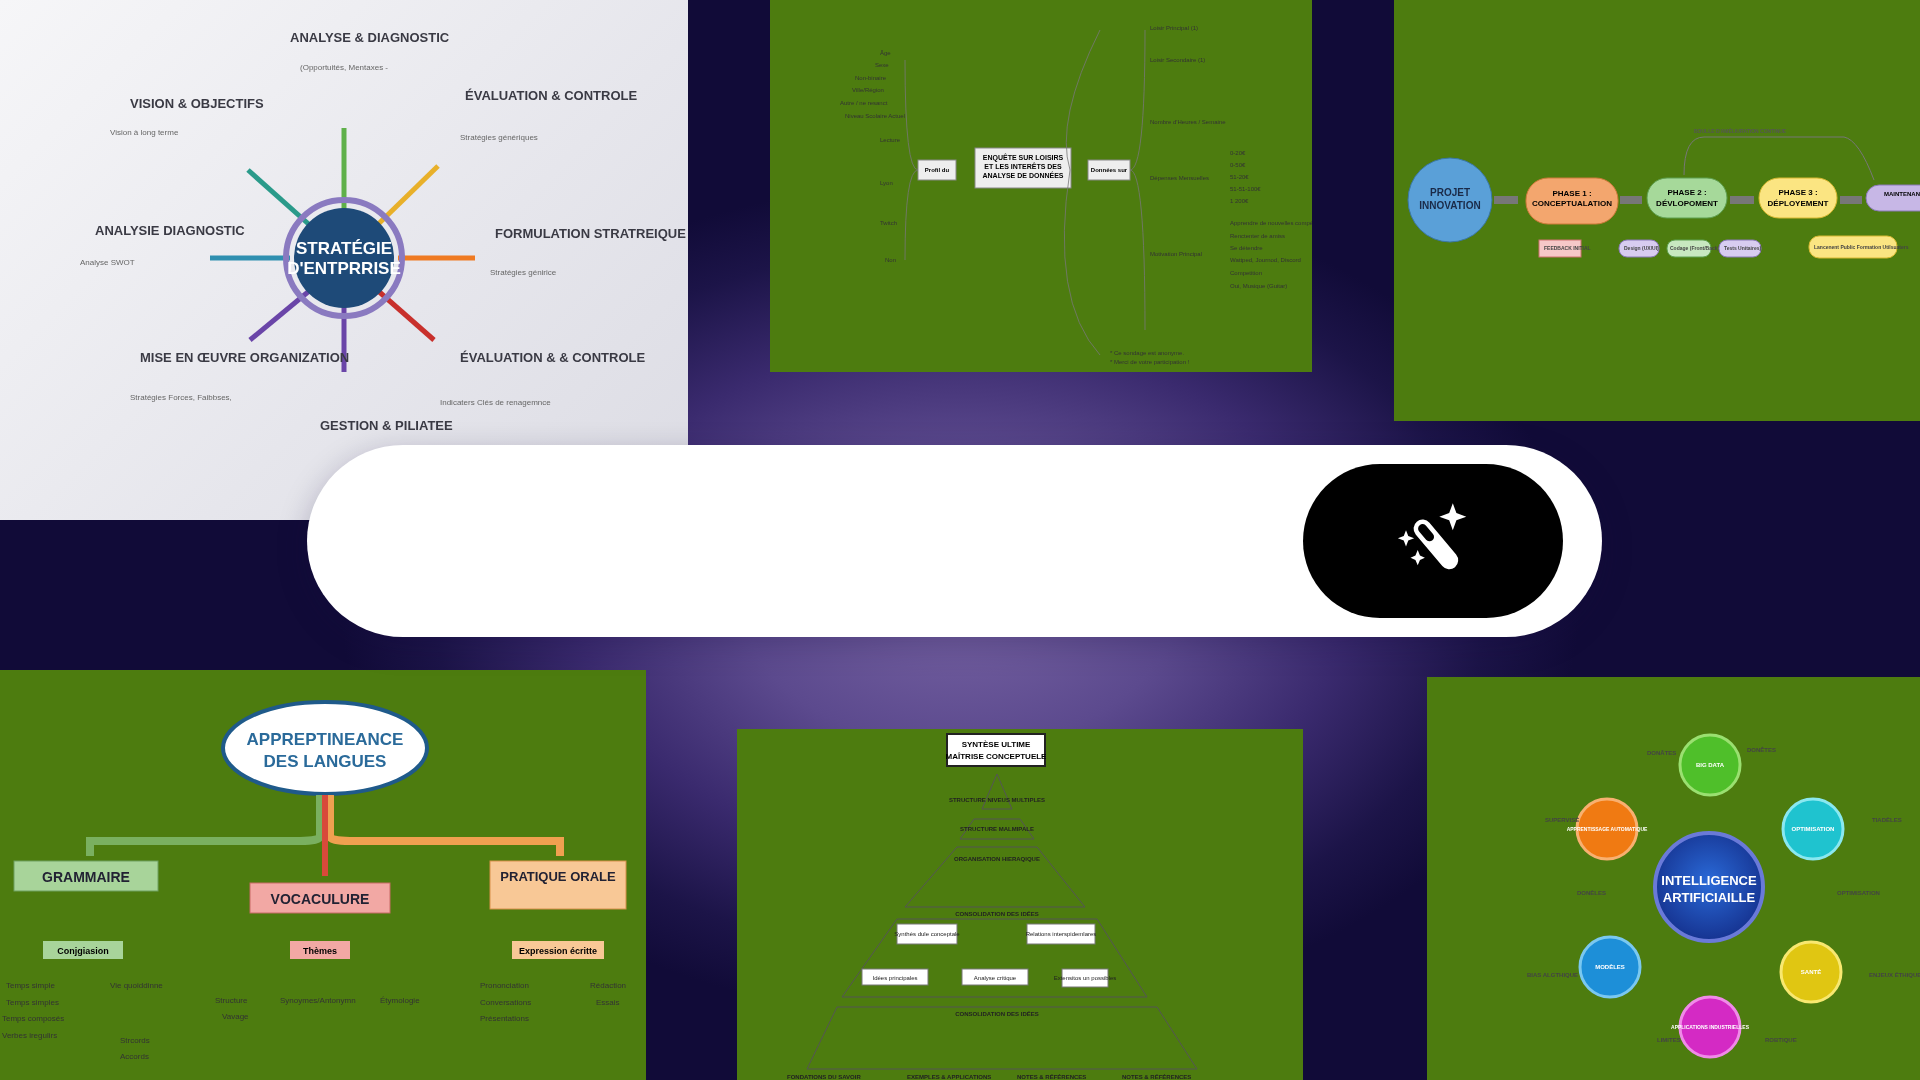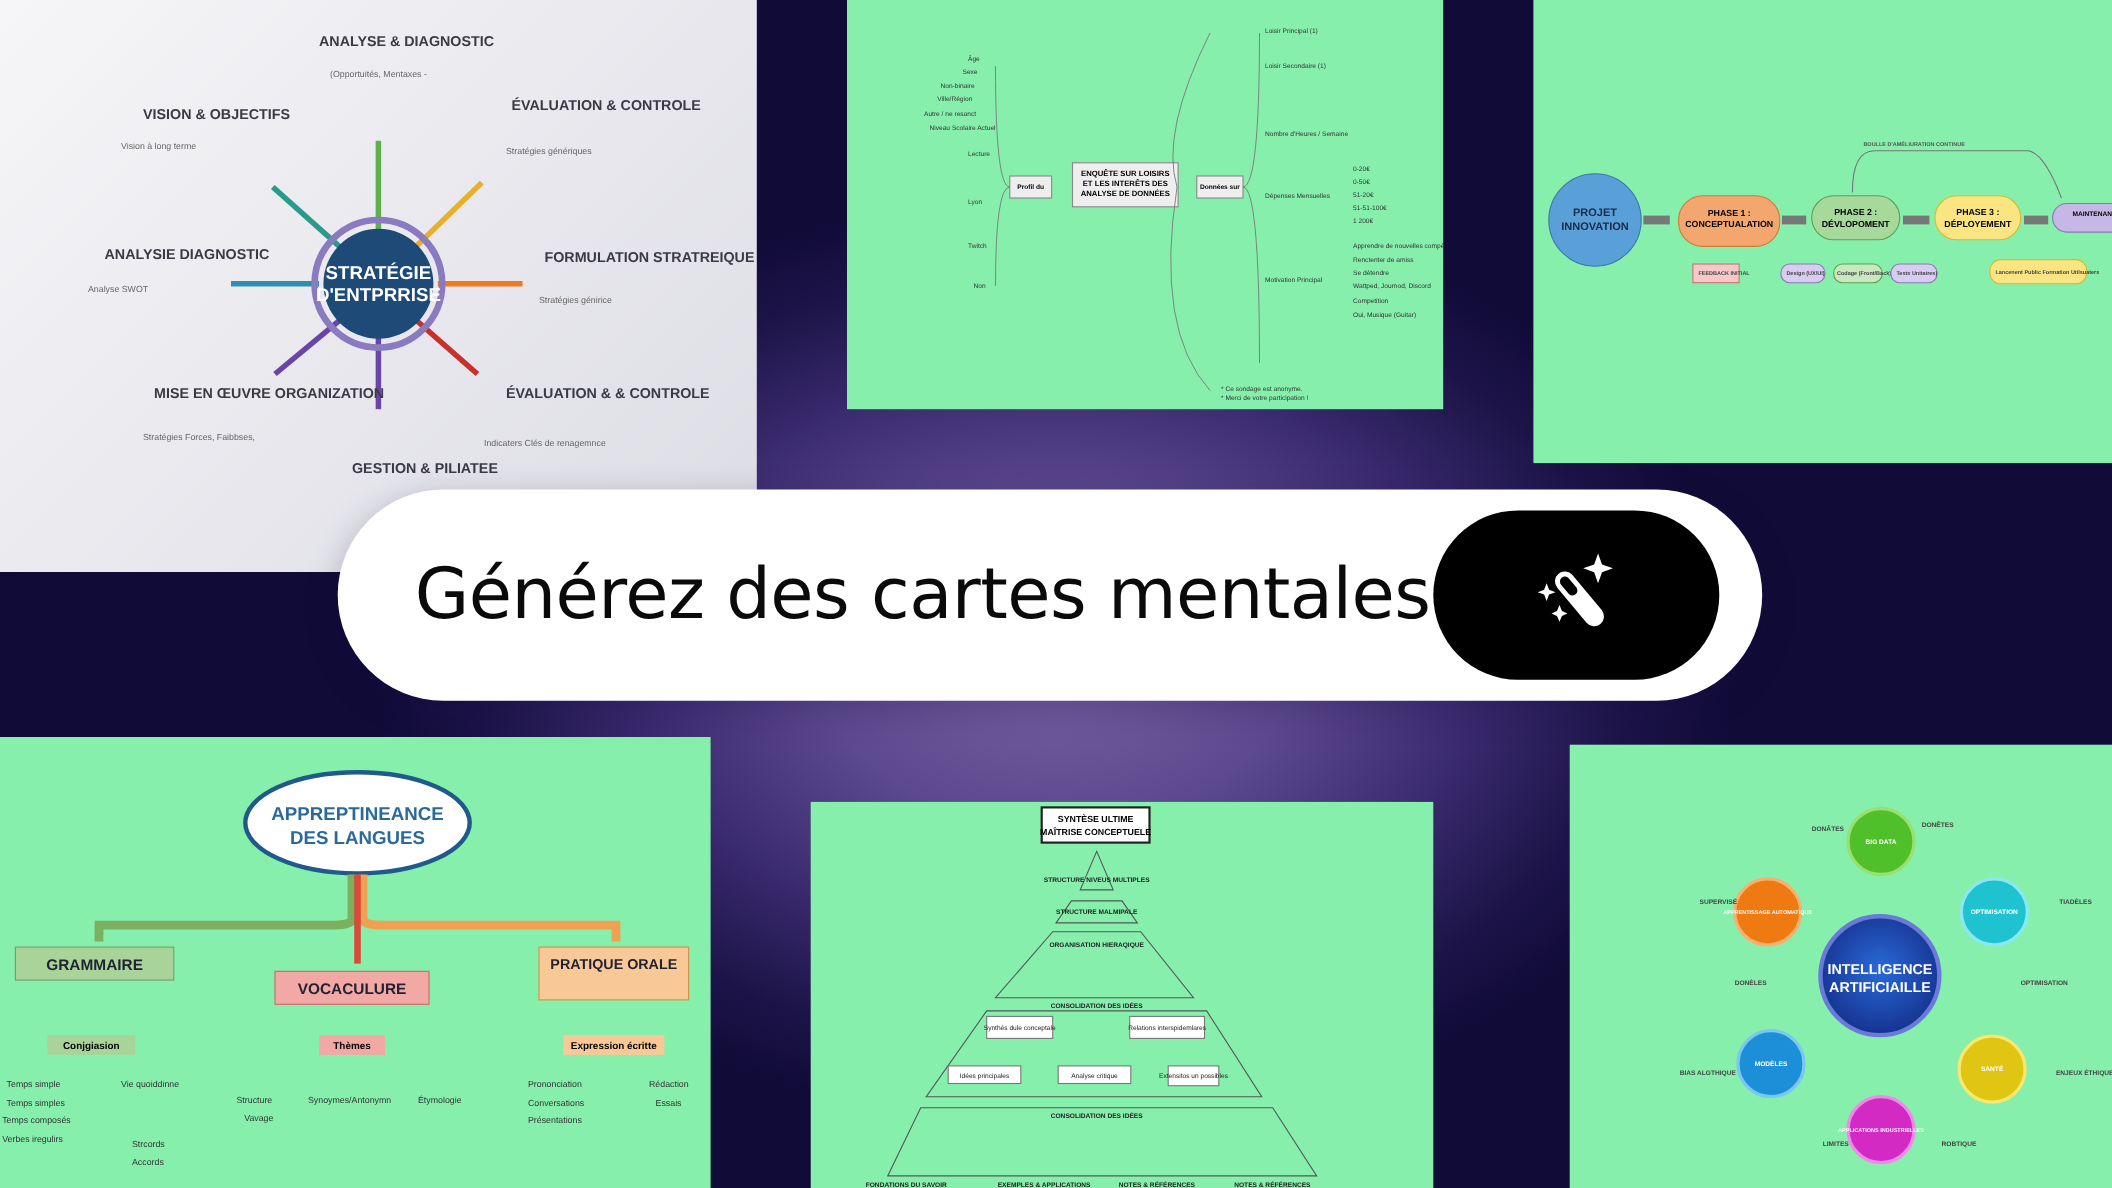--- a/index.html
+++ b/index.html
@@ -1,19 +1,19 @@
 <!DOCTYPE html>
 <html><head>
 <meta charset="utf-8">
 <style>
   html,body{margin:0;padding:0;}
   body{width:1920px;height:1080px;overflow:hidden;position:relative;
     font-family:"Liberation Sans","DejaVu Sans",sans-serif;
     background:radial-gradient(ellipse 620px 420px at 960px 600px,#7763a3 0%,#5c4a8e 35%,#3a2a6e 62%,#1c1448 85%,#110b38 100%);}
-  .thumb{position:absolute;overflow:hidden;background:#86efac;}
+  .thumb{position:absolute;overflow:hidden;background:#4d7c0f;}
   .thumb svg{display:block;width:100%;height:100%;}
   .t1{left:0;top:0;width:688px;height:520px;background:linear-gradient(135deg,#f6f6f8,#e6e6ec 60%,#dcdce4);}
   .t2{left:770px;top:0;width:542px;height:372px;}
   .t3{left:1394px;top:0;width:526px;height:421px;}
   .t4{left:0;top:670px;width:646px;height:452px;}
   .t5{left:737px;top:729px;width:566px;height:351px;}
   .t6{left:1394px;top:677px;width:526px;height:403px;margin-left:33px;}
   .pill{position:absolute;left:307px;top:445px;width:1295px;height:192px;background:#fff;border-radius:96px;
     box-shadow:0 8px 30px rgba(20,10,60,.25);}
   .pill-text{position:absolute;left:70px;top:0;height:192px;line-height:192px;font-size:64px;color:#0a0a0a;
@@ -271,21 +271,20 @@
       <text x="410" y="218">OPTIMISATION</text>
       <text x="100" y="300">BIAS ALGTHIQUE</text>
       <text x="442" y="300">ENJEUX ÉTHIQUES</text>
       <text x="230" y="365">LIMITES</text>
       <text x="338" y="365">ROBTIQUE</text>
     </g>
   </svg>
 </div>
 
 <div class="pill">
-  <div class="pill-text">Générez des cartes mentales</div>
   <div class="gen-btn">
     <svg viewBox="0 0 100 100">
       <g transform="rotate(-40 50 50)">
         <rect x="40" y="22" width="20" height="66" rx="10" fill="#fff"></rect>
         <rect x="45" y="27" width="10" height="22" rx="5" fill="#000"></rect>
       </g>
       <path d="M72 8 L76 19 L87 23 L76 27 L72 38 L68 27 L57 23 L68 19 Z" fill="#fff"></path>
       <path d="M20 38 L22.5 44.5 L29 47 L22.5 49.5 L20 56 L17.5 49.5 L11 47 L17.5 44.5 Z" fill="#fff"></path>
       <path d="M33 60 L35.5 66 L41 68.5 L35.5 71 L33 77 L30.5 71 L25 68.5 L30.5 66 Z" fill="#fff"></path>
     </svg>

